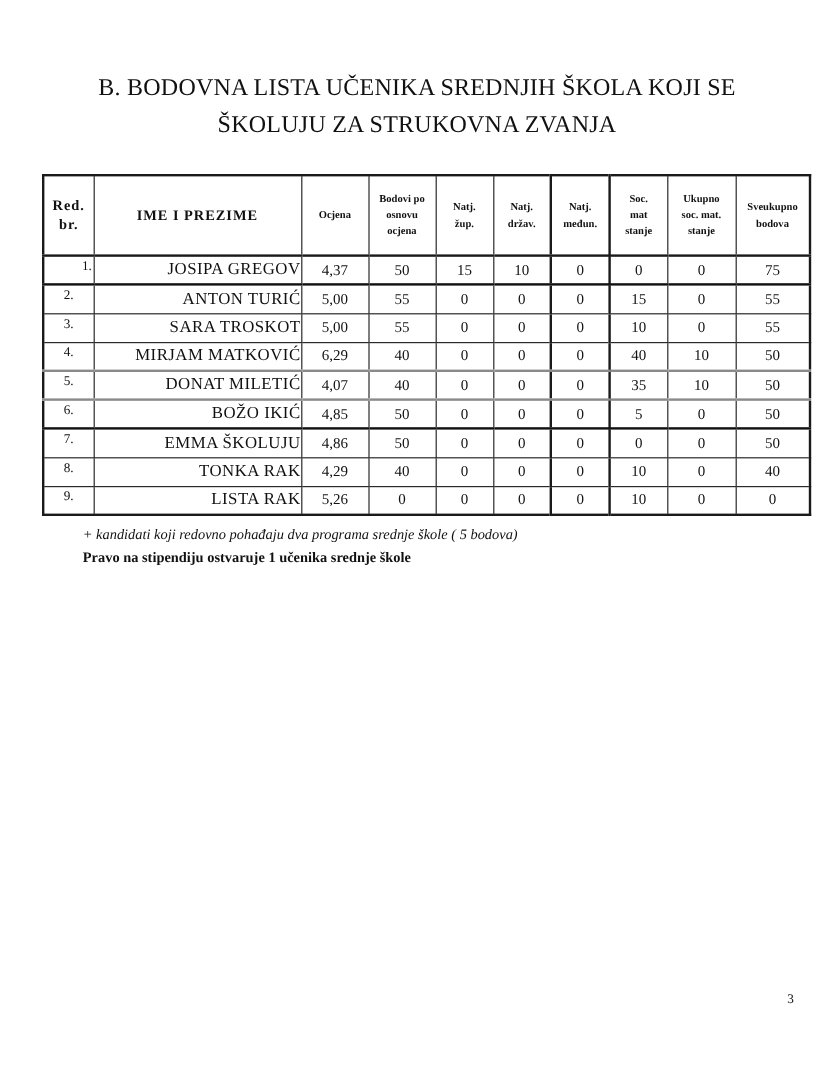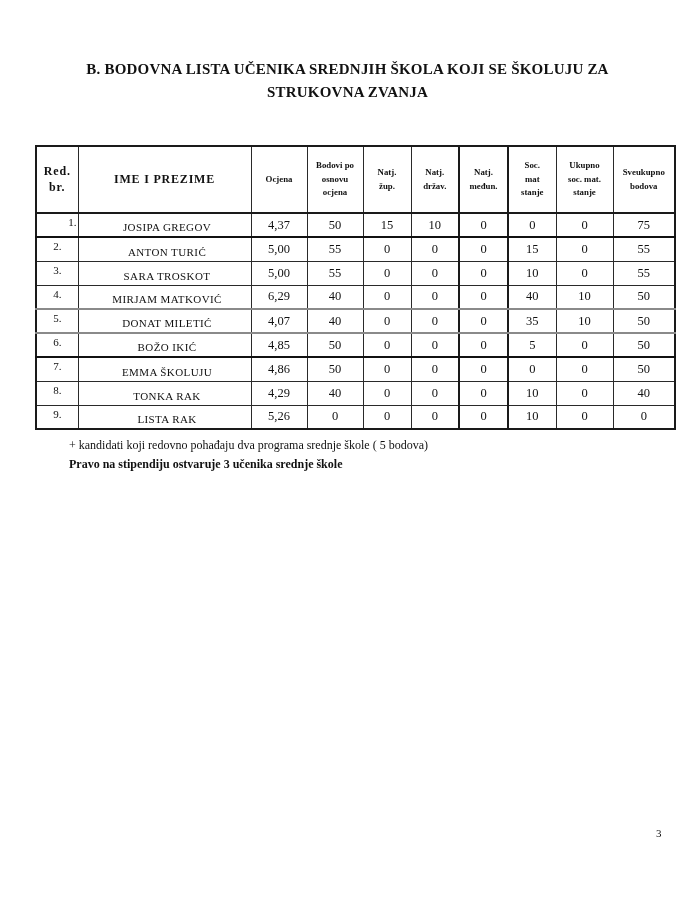--- a/index.html
+++ b/index.html
@@ -15,22 +15,22 @@
     color: #111111;
     overflow: hidden;
   }
   .doc-title {
     position: absolute;
     top: 58px;
     left: 50%;
     transform: translateX(-50%);
     width: 548px;
     text-align: center;
-    font-weight: bold;
-    font-size: 15px;
+    font-weight: normal;
+    font-size: 20px;
     line-height: 1.55;
     letter-spacing: 0.2px;
   }
   table.score-table {
     position: absolute;
     left: 35px;
     top: 145px;
     width: 639px;
     border-collapse: collapse;
     table-layout: fixed;
@@ -65,22 +65,22 @@
   .score-table tbody td.ord {
     font-size: 11px;
     vertical-align: top;
     padding-top: 2px;
   }
   .score-table tbody tr:first-child td.ord {
     text-align: right;
     padding-right: 1px;
   }
   .score-table tbody td.name {
-    font-size: 11px;
-    text-align: center;
+    font-size: 14px;
+    text-align: right;
     vertical-align: bottom;
     padding: 0 0 3px 5px;
     letter-spacing: 0.4px;
     white-space: nowrap;
   }
   
   .score-table th:nth-child(7),
   .score-table td:nth-child(7) {
     border-left: 2px solid #1a1a1a;
     border-right: 2px solid #1a1a1a;
@@ -88,21 +88,21 @@
   
   .score-table tbody tr.sep-black td { border-bottom: 2px solid #111111; }
   .score-table tbody tr.sep-gray  td { border-bottom: 2.5px solid #8a8a8a; }
   .notes {
     position: absolute;
     left: 69px;
     top: 436px;
     font-size: 12px;
     line-height: 1.55;
   }
-  .note-italic { }
+  .note-italic { font-style: italic; }
   .note-bold   { font-weight: bold; }
   .page-number {
     position: absolute;
     left: 656px;
     top: 827px;
     font-size: 11px;
   }
 </style>
 </head>
 <body>
@@ -254,16 +254,16 @@
         <td>0</td>
         <td>10</td>
         <td>0</td>
         <td>0</td>
       </tr>
     </tbody>
 </table>
 
 <div class="notes">
   <div class="note-italic">+ kandidati koji redovno pohađaju dva programa srednje škole ( 5 bodova)</div>
-  <div class="note-bold">Pravo na stipendiju ostvaruje 3 učenika srednje škole</div>
+  <div class="note-bold">Pravo na stipendiju ostvaruje 1 učenika srednje škole</div>
 </div>
 
 <div class="page-number">3</div>
 
 </body></html>

